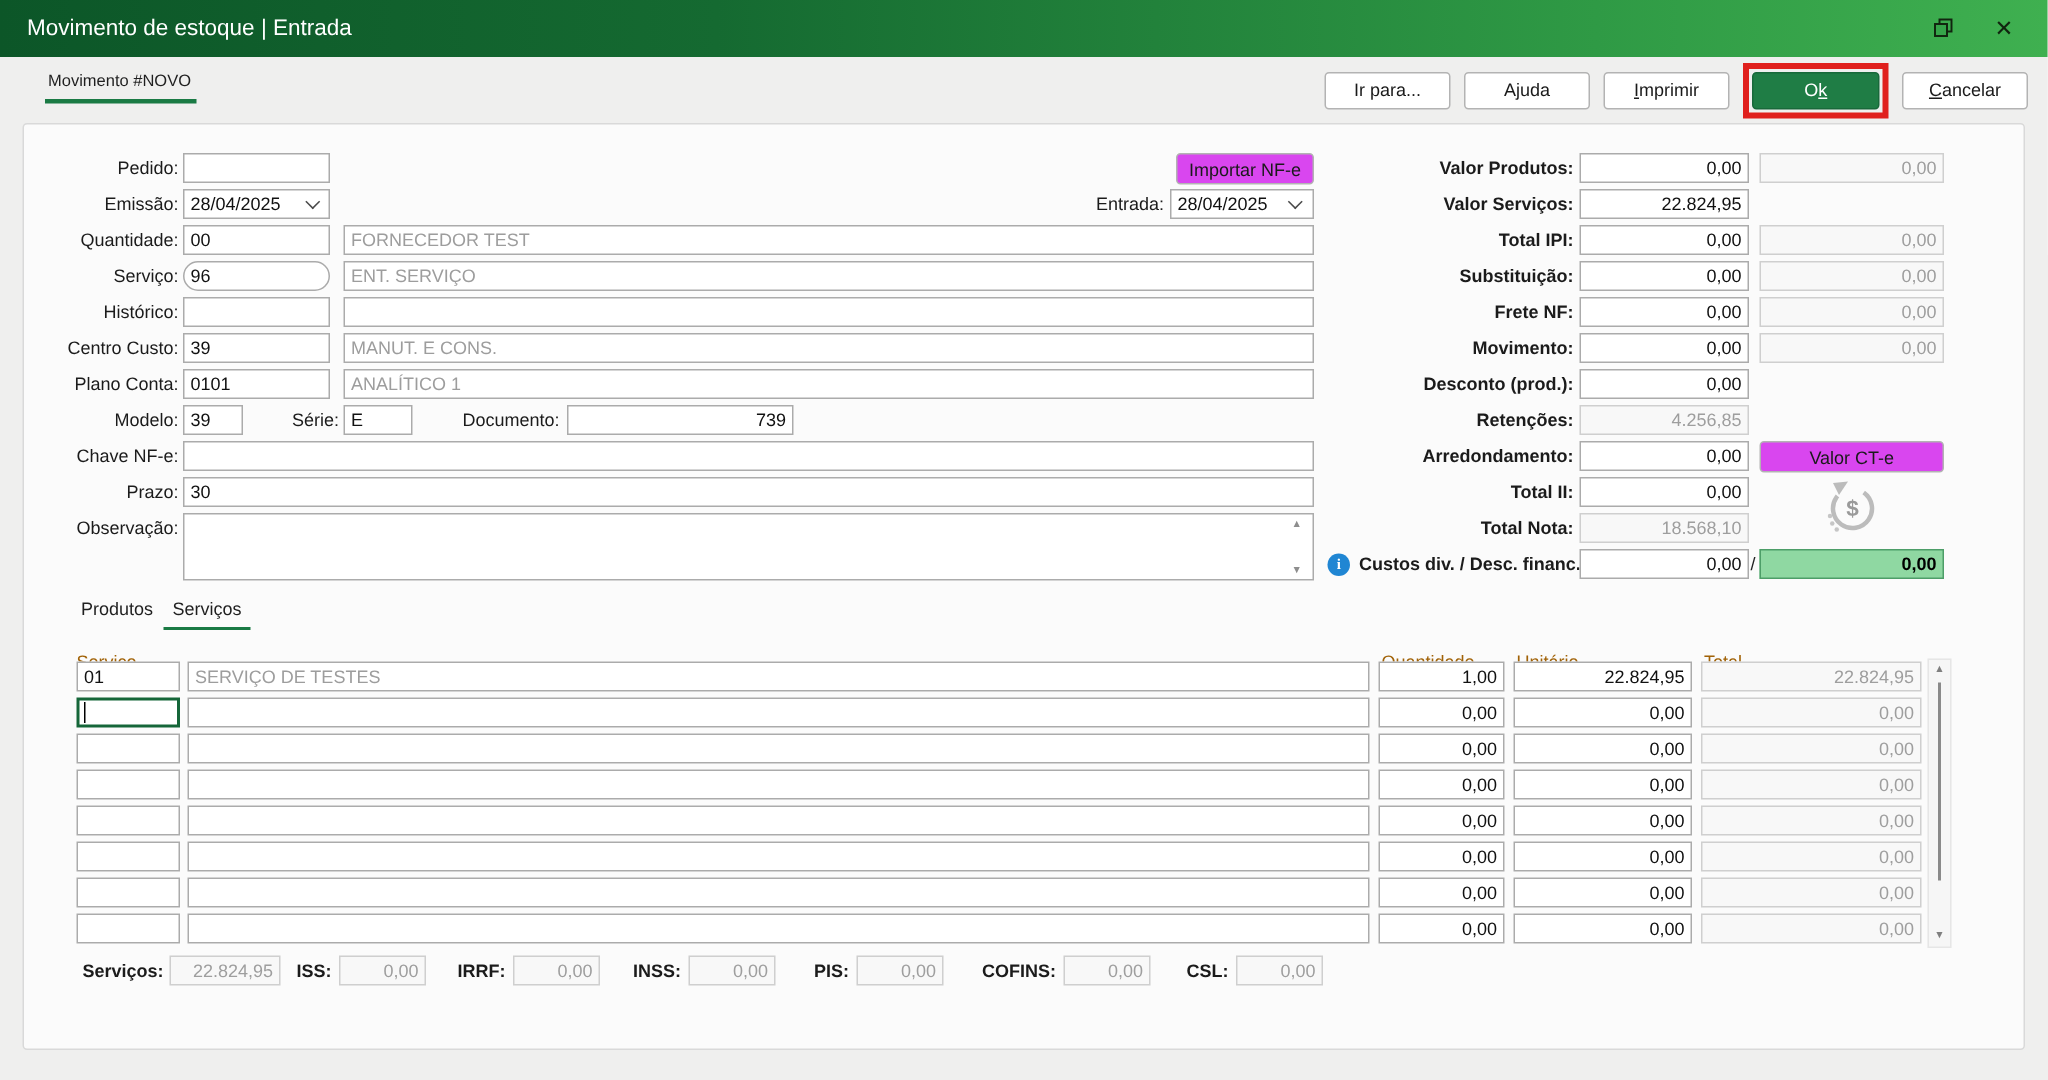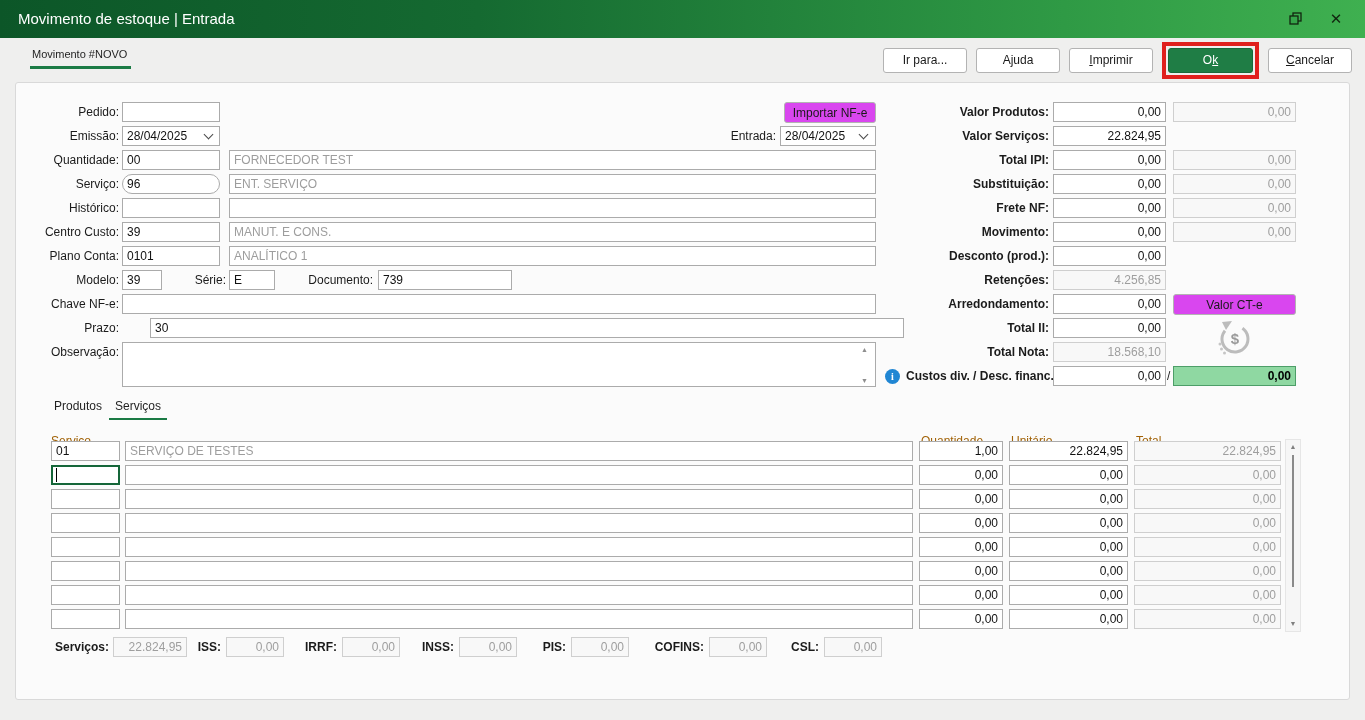--- a/index.html
+++ b/index.html
@@ -126,27 +126,27 @@
 
   <div class="lbl" style="left:0;top:163px;width:103px">Plano Conta:</div>
   <input class="fld" style="left: 106px; top: 163px; width: 98px;" value="0101">
   <input class="fld display" style="left: 213px; top: 163px; width: 647px;" readonly="" value="ANALÍTICO 1">
 
   <div class="lbl" style="left:0;top:187px;width:103px">Modelo:</div>
   <input class="fld" style="left: 106px; top: 187px; width: 40px;" value="39">
   <div class="lbl" style="left:150px;top:187px;width:60px">Série:</div>
   <input class="fld" style="left: 213px; top: 187px; width: 46px;" value="E">
   <div class="lbl" style="left:270px;top:187px;width:87px">Documento:</div>
-  <input class="fld" style="left: 362px; top: 187px; width: 134px;" value="739">
+  <input class="fld" style="left: 362px; top: 187px; width: 151px; text-align: right;" value="739">
 
   <div class="lbl" style="left:0;top:211px;width:103px">Chave NF-e:</div>
   <input class="fld" style="left: 106px; top: 211px; width: 754px;" value="">
 
   <div class="lbl" style="left:0;top:235px;width:103px">Prazo:</div>
-  <input class="fld" style="left: 106px; top: 235px; width: 754px; margin-left: 28px;" value="30">
+  <input class="fld" style="left: 106px; top: 235px; width: 754px;" value="30">
 
   <div class="lbl" style="left:0;top:259px;width:103px">Observação:</div>
   <textarea class="fld" style="left: 106px; top: 259px; width: 754px;"></textarea>
   <span class="mini-arr" style="left:845px;top:263px">▲</span>
   <span class="mini-arr" style="left:845px;top:294px">▼</span>
 
   <button class="small-btn" style="left:768px;top:19px;width:92px">Importar NF-e</button>
   <div class="lbl" style="left:660px;top:43px;width:100px">Entrada:</div>
   <input class="fld" style="left: 764px; top: 43px; width: 96px;" value="28/04/2025">
   <span class="chev" style="left:838px;top:43px"></span>

